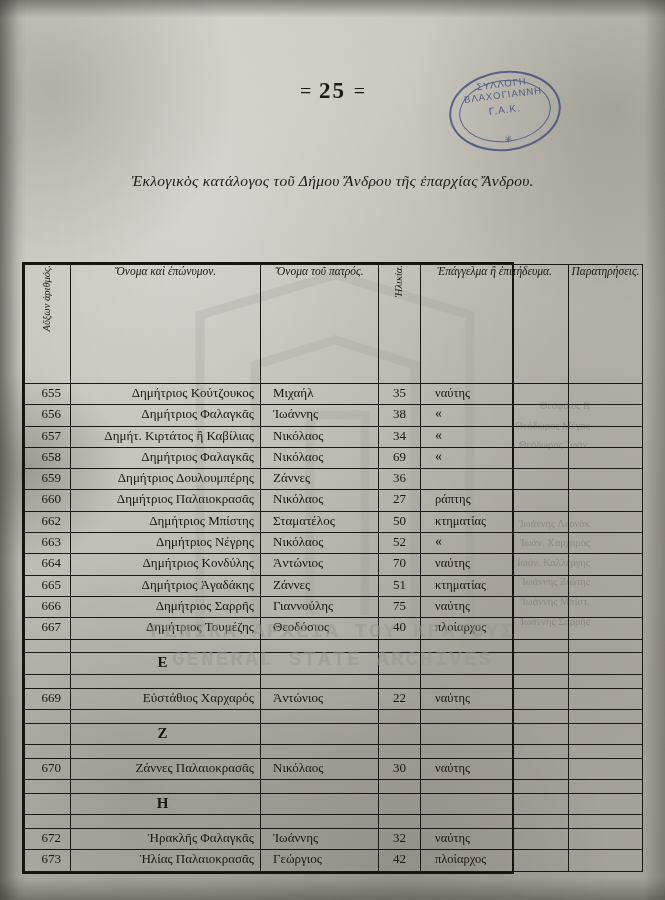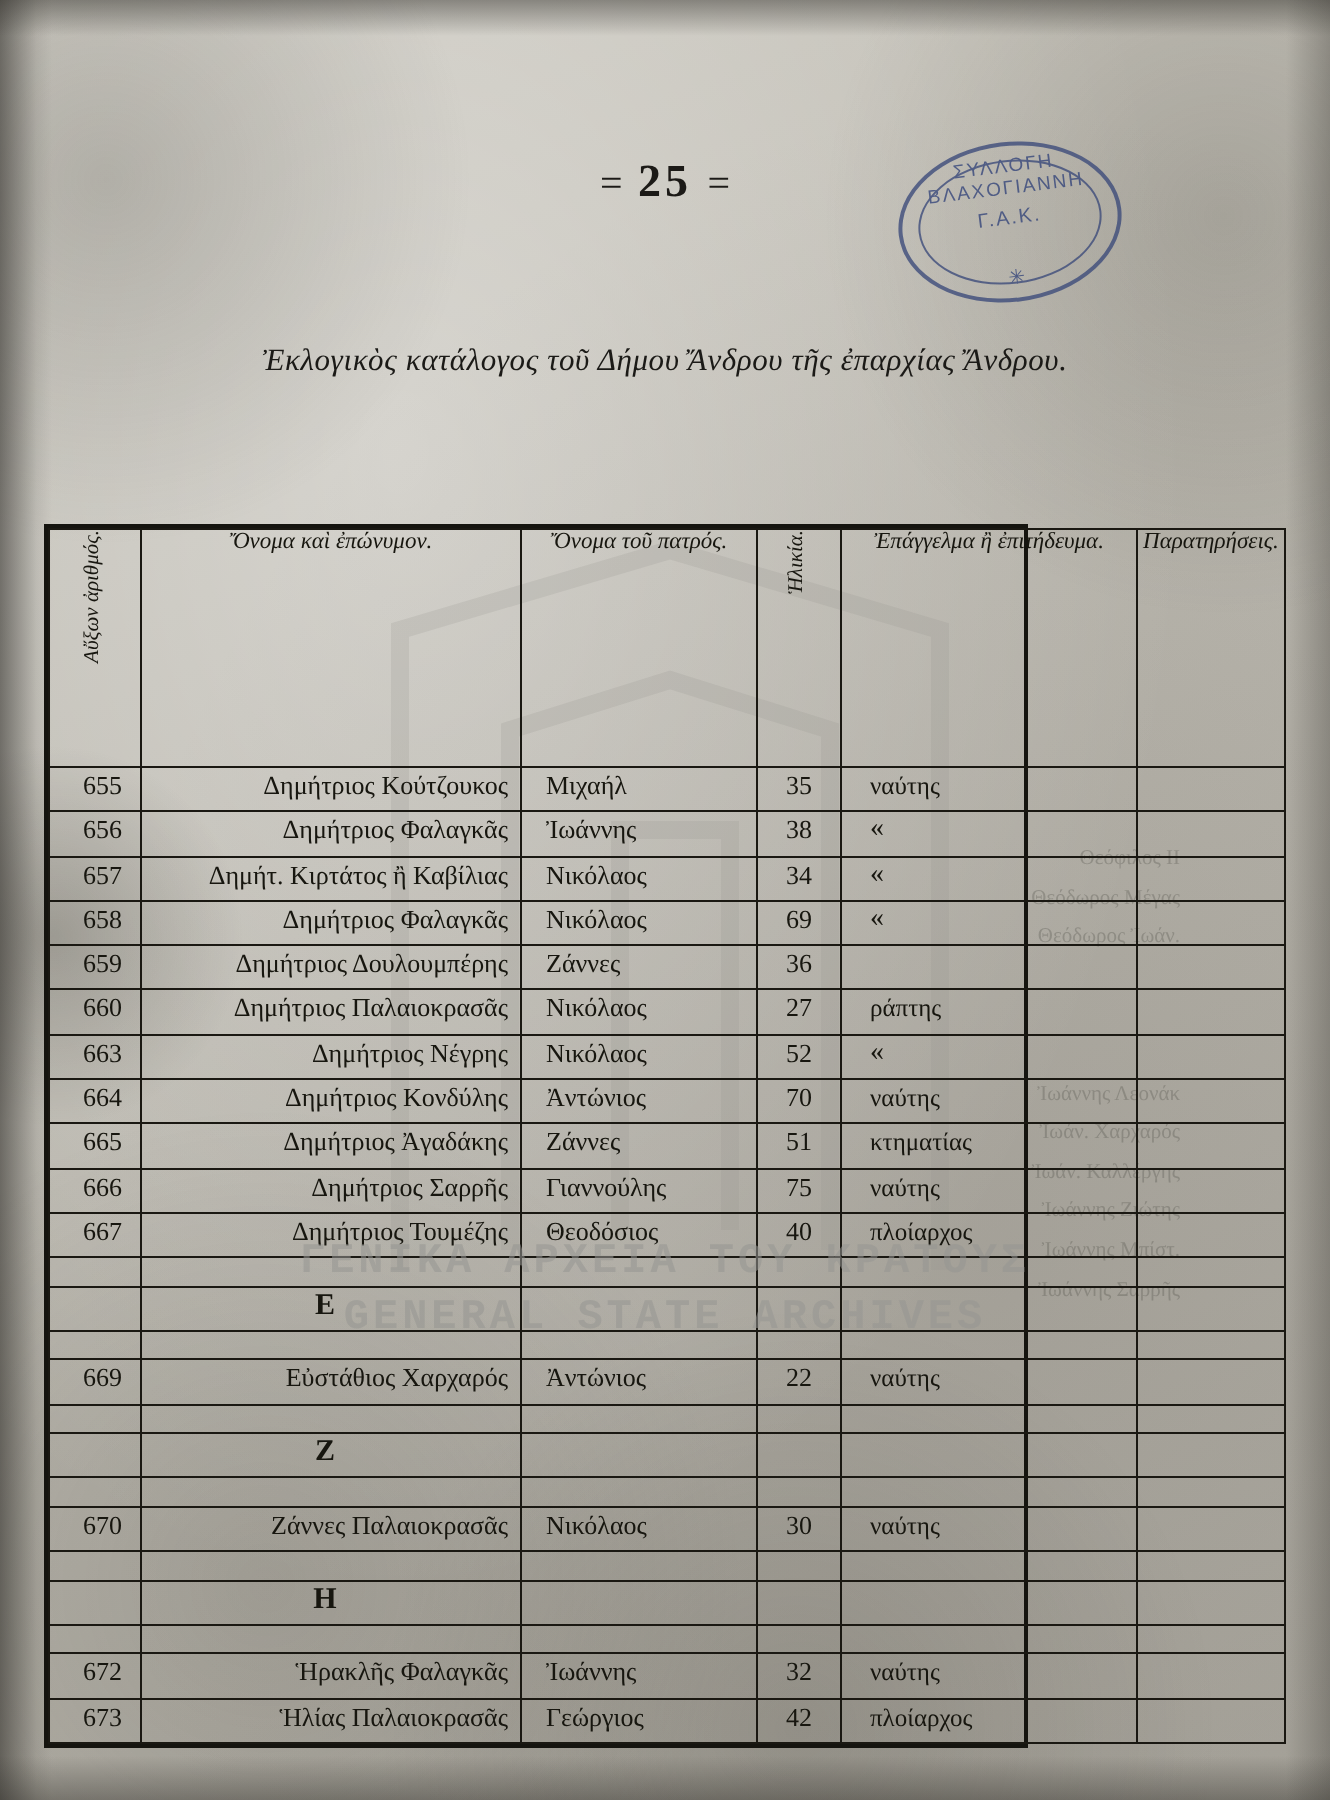--- a/index.html
+++ b/index.html
@@ -241,21 +241,21 @@
     font-weight: bold;
     font-size: 15px;
     padding-left: 0;
   }
   .spacer-row td { height: 12px; }
 
   .ditto { font-size: 14px; }
   .ghost-text {
     position: absolute;
     left: 420px;
-    top: 420px;
+    top: 396px;
     width: 170px;
     font-size: 10.5px;
     color: rgba(70,68,60,0.28);
     line-height: 19.6px;
     text-align: right;
     pointer-events: none;
   }
 </style>
 </head>
 <body>
@@ -453,20 +453,40 @@
             </td>
             <td>
               <div class="cell c-prof">ράπτης</div>
             </td>
             <td>
               <div class="cell c-notes"></div>
             </td>
           </tr>
           <tr>
             <td>
+              <div class="cell c-num">662</div>
+            </td>
+            <td>
+              <div class="cell c-name">Δημήτριος Μπίστης</div>
+            </td>
+            <td>
+              <div class="cell c-father">Σταματέλος</div>
+            </td>
+            <td>
+              <div class="cell c-age">50</div>
+            </td>
+            <td>
+              <div class="cell c-prof">κτηματίας</div>
+            </td>
+            <td>
+              <div class="cell c-notes"></div>
+            </td>
+          </tr>
+          <tr>
+            <td>
               <div class="cell c-num">663</div>
             </td>
             <td>
               <div class="cell c-name">Δημήτριος Νέγρης</div>
             </td>
             <td>
               <div class="cell c-father">Νικόλαος</div>
             </td>
             <td>
               <div class="cell c-age">52</div>

